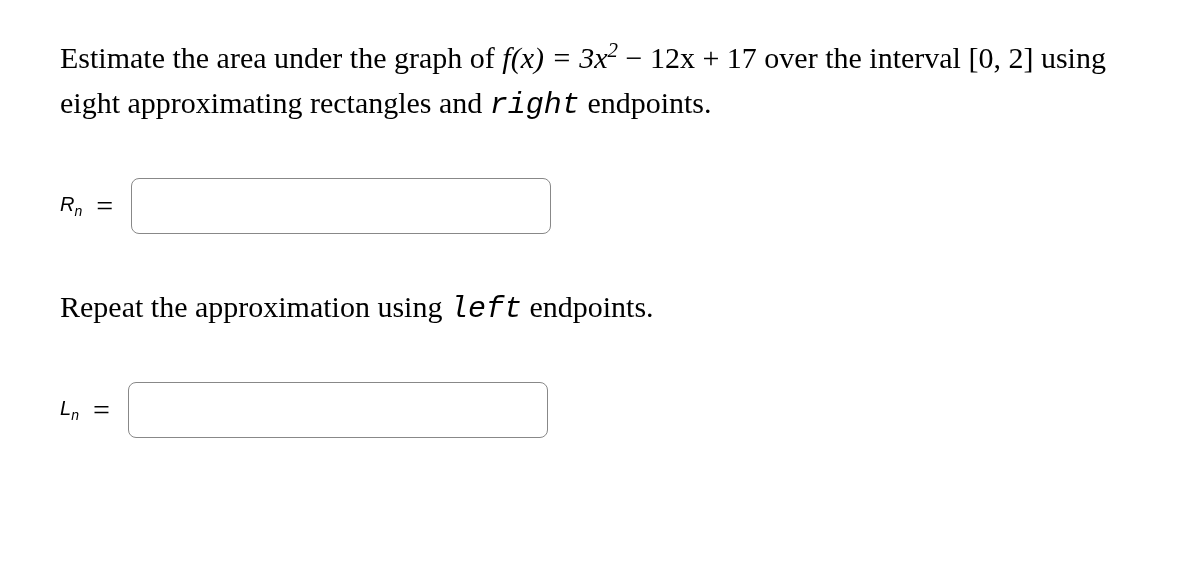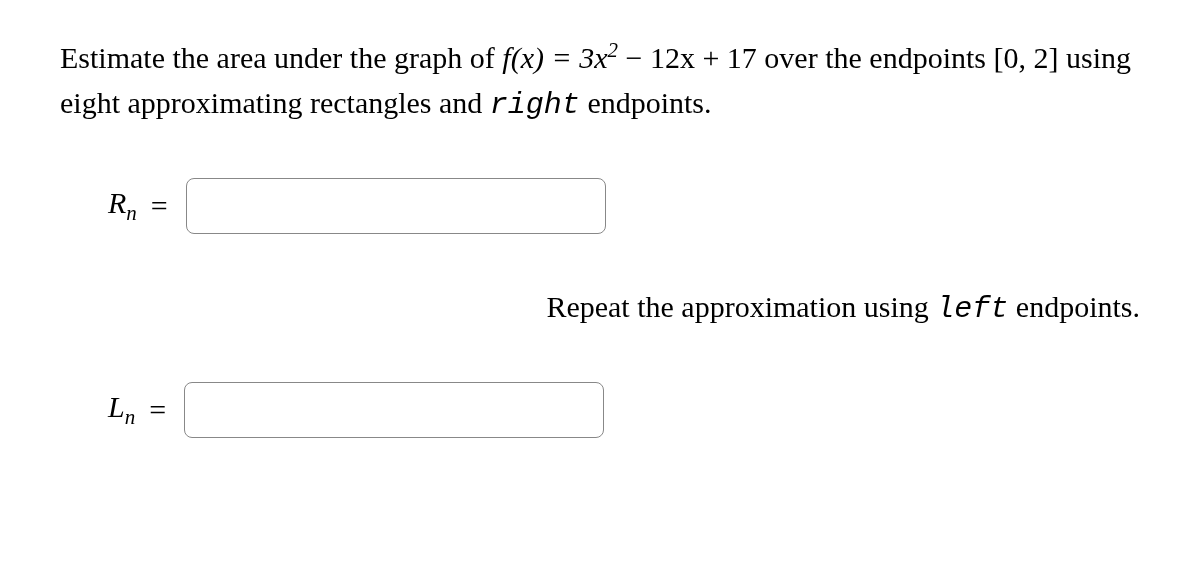--- a/index.html
+++ b/index.html
@@ -23,25 +23,24 @@
     .italic {
       font-style: italic;
       font-family: Liberation Mono, monospace;
     }
     .input-row {
       display: flex;
       align-items: center;
       margin-bottom: 50px;
     }
     .var-label {
-      font-family: Liberation Serif, serif;
+      font-family: Liberation Sans, sans-serif;
       font-style: italic;
-      font-size: 30px;
+      font-size: 20px;
       margin-right: 8px;
-      margin-left: 48px;
     }
     .subscript {
       font-size: 0.7em;
       vertical-align: sub;
       font-style: italic;
     }
     .equals {
       font-size: 30px;
       margin: 0 18px 0 6px;
       font-style: normal;
@@ -52,38 +51,37 @@
       border: 1.5px solid #888;
       border-radius: 8px;
       font-size: 24px;
       padding: 0 12px;
       background: #fff;
       outline: none;
     }
     .second-text {
       line-height: 1.5;
       margin-bottom: 50px;
-      text-align: right;
     }
     .fx {
       font-style: italic;
     }
     .upright {
       font-style: normal;
     }
     sup {
       font-size: 0.7em;
       vertical-align: super;
     }
   </style>
 </head>
 <body>
 
 <div class="problem-text">
-  <span>Estimate the area under the graph of </span><span class="fx"><span>f(x) = 3x</span><sup>2</sup><span class="upright"> − 12x + 17</span></span><span> over the endpoints </span><span class="upright">[0, 2]</span><span> using eight approximating rectangles and </span><span class="italic">right</span><span> endpoints.</span>
+  <span>Estimate the area under the graph of </span><span class="fx"><span>f(x) = 3x</span><sup>2</sup><span class="upright"> − 12x + 17</span></span><span> over the interval </span><span class="upright">[0, 2]</span><span> using eight approximating rectangles and </span><span class="italic">right</span><span> endpoints.</span>
 </div>
 
 <div class="input-row">
   <span class="var-label">
     <span>R</span><span class="subscript">n</span>
   </span>
   <span class="equals">=</span>
   <input type="text" class="answer-input" style="">
 </div>
 

